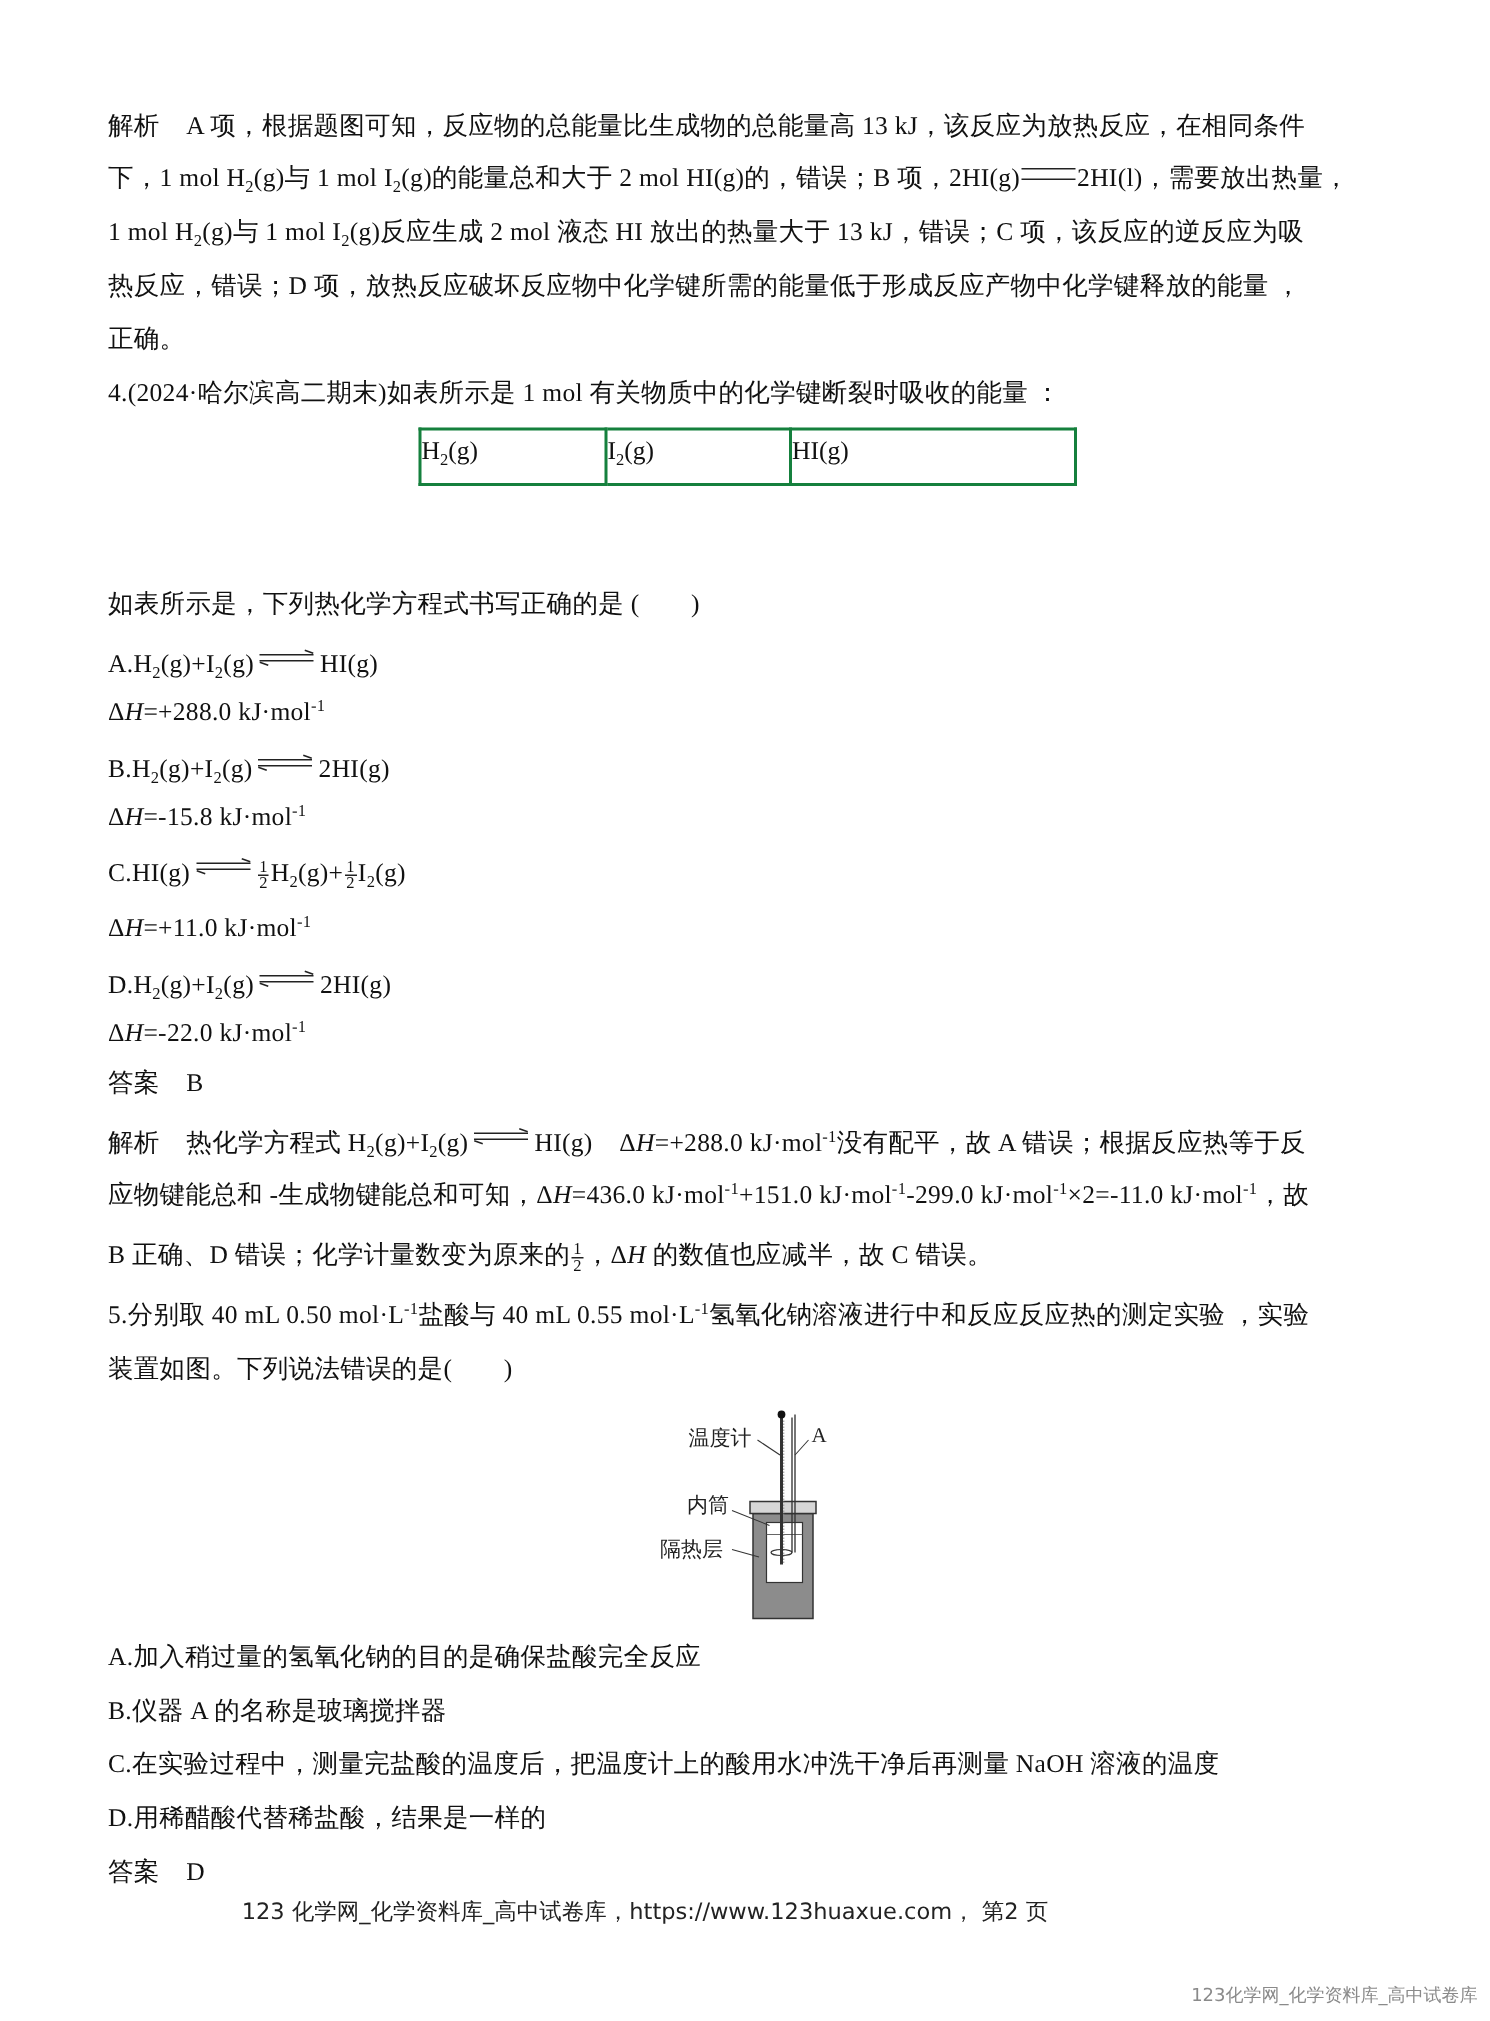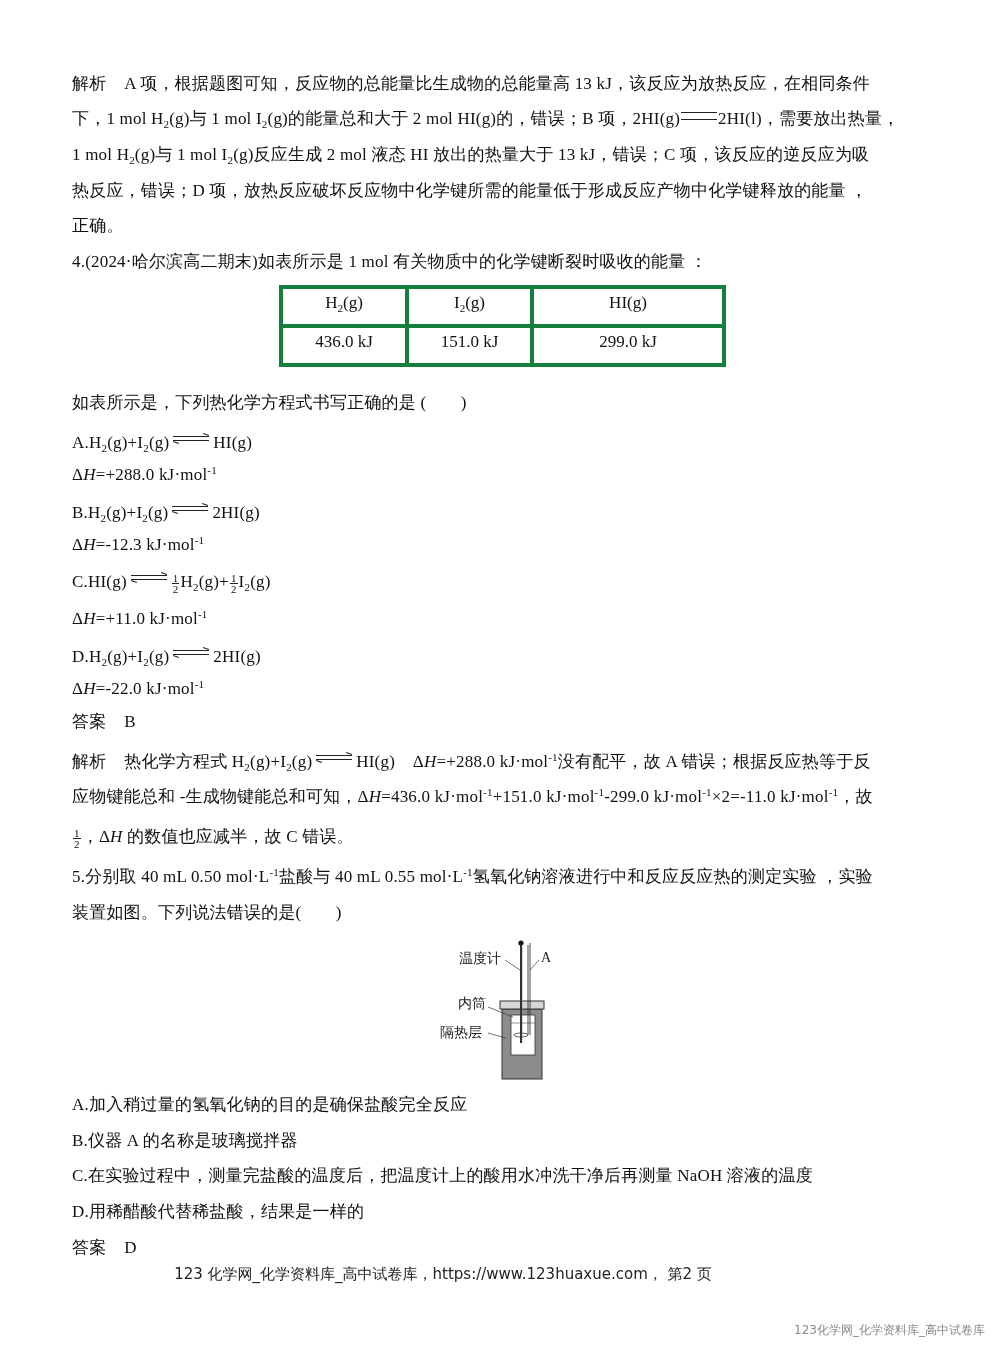--- a/index.html
+++ b/index.html
@@ -39,33 +39,33 @@
   }
   .frac span { display: block; }
   .frac .num { border-bottom: 1px solid #222; padding: 0 1px; }
   .ital { font-style: italic; }
 
   table.data {
     position: absolute; left: 279px; top: 285px; border-collapse: collapse;
     font-size: 17px;
   }
   table.data td {
-    border: 4px solid #15803d; text-align: center; height: 35px; padding: 0;
+    border: 2px solid #15803d; text-align: left; height: 35px; padding: 0;
     vertical-align: top; line-height: 28px;
   }
   table.data td.c1 { width: 122px; }
   table.data td.c2 { width: 121px; }
   table.data td.c3 { width: 188px; }
 
   .figure { position: absolute; left: 440px; top: 935px; width: 130px; height: 150px; }
   .fig-label { position: absolute; font-size: 14px; font-family: Liberation Mono, monospace; color: #222; }
 
   .footer {
     position: absolute; top: 1265px; left: 0; width: 880px; text-align: center;
-    font-family: "DejaVu Sans", sans-serif; font-size: 15px; color: #222; padding-left: 13px;
+    font-family: "DejaVu Sans", sans-serif; font-size: 15px; color: #222;
   }
   .footer span { margin-left: -20px; }
   .watermark {
     position: absolute; right: 8px; top: 1322px;
     font-family: "DejaVu Sans", sans-serif; font-size: 12px; color: #8a8a8a;
   }
 </style>
 </head>
 <body>
 
@@ -79,47 +79,42 @@
 
 <div class="line" style="top:251px">4.(2024·哈尔滨高二期末)如表所示是 1 mol 有关物质中的化学键断裂时吸收的能量 ：</div>
 
 <table class="data">
   <tbody>
       <tr>
     <td class="c1"><span>H</span><sub>2</sub><span>(g)</span></td>
     <td class="c2"><span>I</span><sub>2</sub><span>(g)</span></td>
     <td class="c3"><span>HI(g)</span></td>
   </tr>
-  <tr>
-    <td class="c1">436.0 kJ</td>
-    <td class="c2">151.0 kJ</td>
-    <td class="c3">299.0 kJ</td>
-  </tr>
 </tbody>
   </table>
 
 <div class="line" style="top:392px">如表所示是，下列热化学方程式书写正确的是 (　　)</div>
 
 <div class="line" style="top:432px"><span>A.</span><span>H</span><sub>2</sub><span>(g)+I</span><sub>2</sub><span>(g)</span><span class="eq-arrow"><i class="hr"></i><i class="hl"></i></span><span>HI(g)</span></div>
 <div class="line" style="top:464px"><span>Δ</span><span class="ital">H</span><span>=+288.0 kJ·mol</span><sup>-1</sup></div>
 
 <div class="line" style="top:502px"><span>B.</span><span>H</span><sub>2</sub><span>(g)+I</span><sub>2</sub><span>(g)</span><span class="eq-arrow"><i class="hr"></i><i class="hl"></i></span><span>2HI(g)</span></div>
-<div class="line" style="top:534px"><span>Δ</span><span class="ital">H</span><span>=-12.3 kJ·mol</span><sup>-1</sup></div>
+<div class="line" style="top:534px"><span>Δ</span><span class="ital">H</span><span>=-15.8 kJ·mol</span><sup>-1</sup></div>
 
 <div class="line" style="top:571px"><span>C.</span><span>HI(g)</span><span class="eq-arrow"><i class="hr"></i><i class="hl"></i></span><span class="frac"><span class="num">1</span><span>2</span></span><span>H</span><sub>2</sub><span>(g)+</span><span class="frac"><span class="num">1</span><span>2</span></span><span>I</span><sub>2</sub><span>(g)</span></div>
 <div class="line" style="top:608px"><span>Δ</span><span class="ital">H</span><span>=+11.0 kJ·mol</span><sup>-1</sup></div>
 
 <div class="line" style="top:646px"><span>D.</span><span>H</span><sub>2</sub><span>(g)+I</span><sub>2</sub><span>(g)</span><span class="eq-arrow"><i class="hr"></i><i class="hl"></i></span><span>2HI(g)</span></div>
 <div class="line" style="top:678px"><span>Δ</span><span class="ital">H</span><span>=-22.0 kJ·mol</span><sup>-1</sup></div>
 
 <div class="line" style="top:711px"><span>答案</span>&nbsp;&nbsp;&nbsp;&nbsp;<span>B</span></div>
 
 <div class="line" style="top:751px"><span>解析</span>&nbsp;&nbsp;&nbsp;&nbsp;<span>热化学方程式 H</span><sub>2</sub><span>(g)+I</span><sub>2</sub><span>(g)</span><span class="eq-arrow"><i class="hr"></i><i class="hl"></i></span><span>HI(g)</span>&nbsp;&nbsp;&nbsp;&nbsp;<span>Δ</span><span class="ital">H</span><span>=+288.0 kJ·mol</span><sup>-1</sup><span>没有配平，故 A 错误；根据反应热等于反</span></div>
 <div class="line" style="top:786px"><span>应物键能总和 -生成物键能总和可知，Δ</span><span class="ital">H</span><span>=436.0 kJ·mol</span><sup>-1</sup><span>+151.0 kJ·mol</span><sup>-1</sup><span>-299.0 kJ·mol</span><sup>-1</sup><span>×2=-11.0 kJ·mol</span><sup>-1</sup><span>，故</span></div>
-<div class="line" style="top:826px"><span class="frac"><span class="num">1</span><span>2</span></span><span>，Δ</span><span class="ital">H</span><span> 的数值也应减半，故 C 错误。</span></div>
+<div class="line" style="top:826px"><span>B 正确、D 错误；化学计量数变为原来的</span><span class="frac"><span class="num">1</span><span>2</span></span><span>，Δ</span><span class="ital">H</span><span> 的数值也应减半，故 C 错误。</span></div>
 
 <div class="line" style="top:866px"><span>5.分别取 40 mL 0.50 mol·L</span><sup>-1</sup><span>盐酸与 40 mL 0.55 mol·L</span><sup>-1</sup><span>氢氧化钠溶液进行中和反应反应热的测定实验 ，实验</span></div>
 <div class="line" style="top:902px">装置如图。下列说法错误的是(　　)</div>
 
 <div class="figure">
   <svg width="130" height="150" viewBox="0 0 130 150">
 
     <rect x="62" y="74" width="40" height="70" fill="#8c8c8c" stroke="#333" stroke-width="1"></rect>
 
     <rect x="71" y="80" width="24" height="40" fill="#ffffff" stroke="#333" stroke-width="0.8"></rect>

